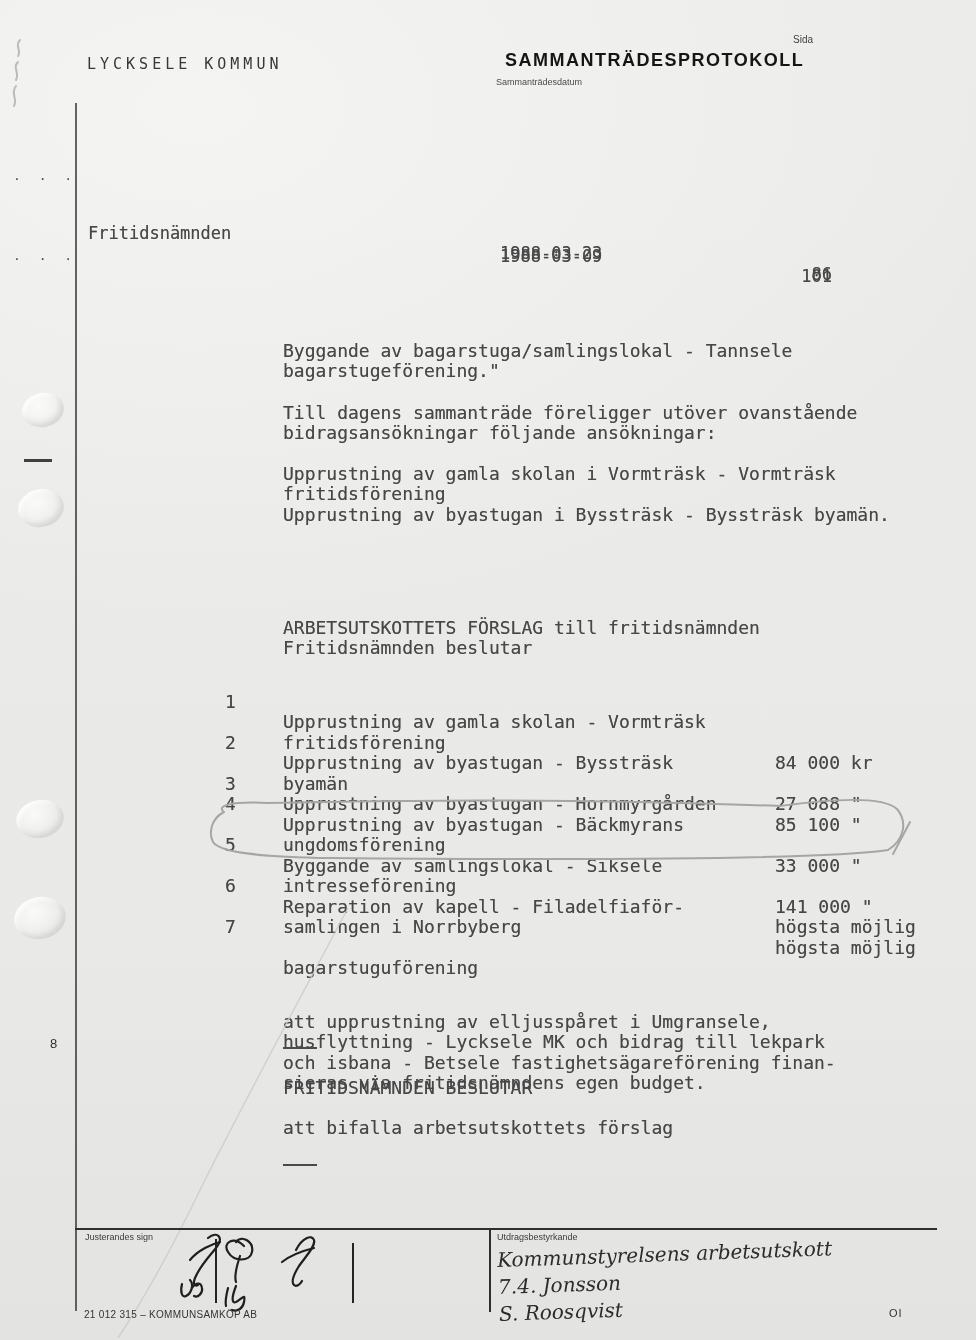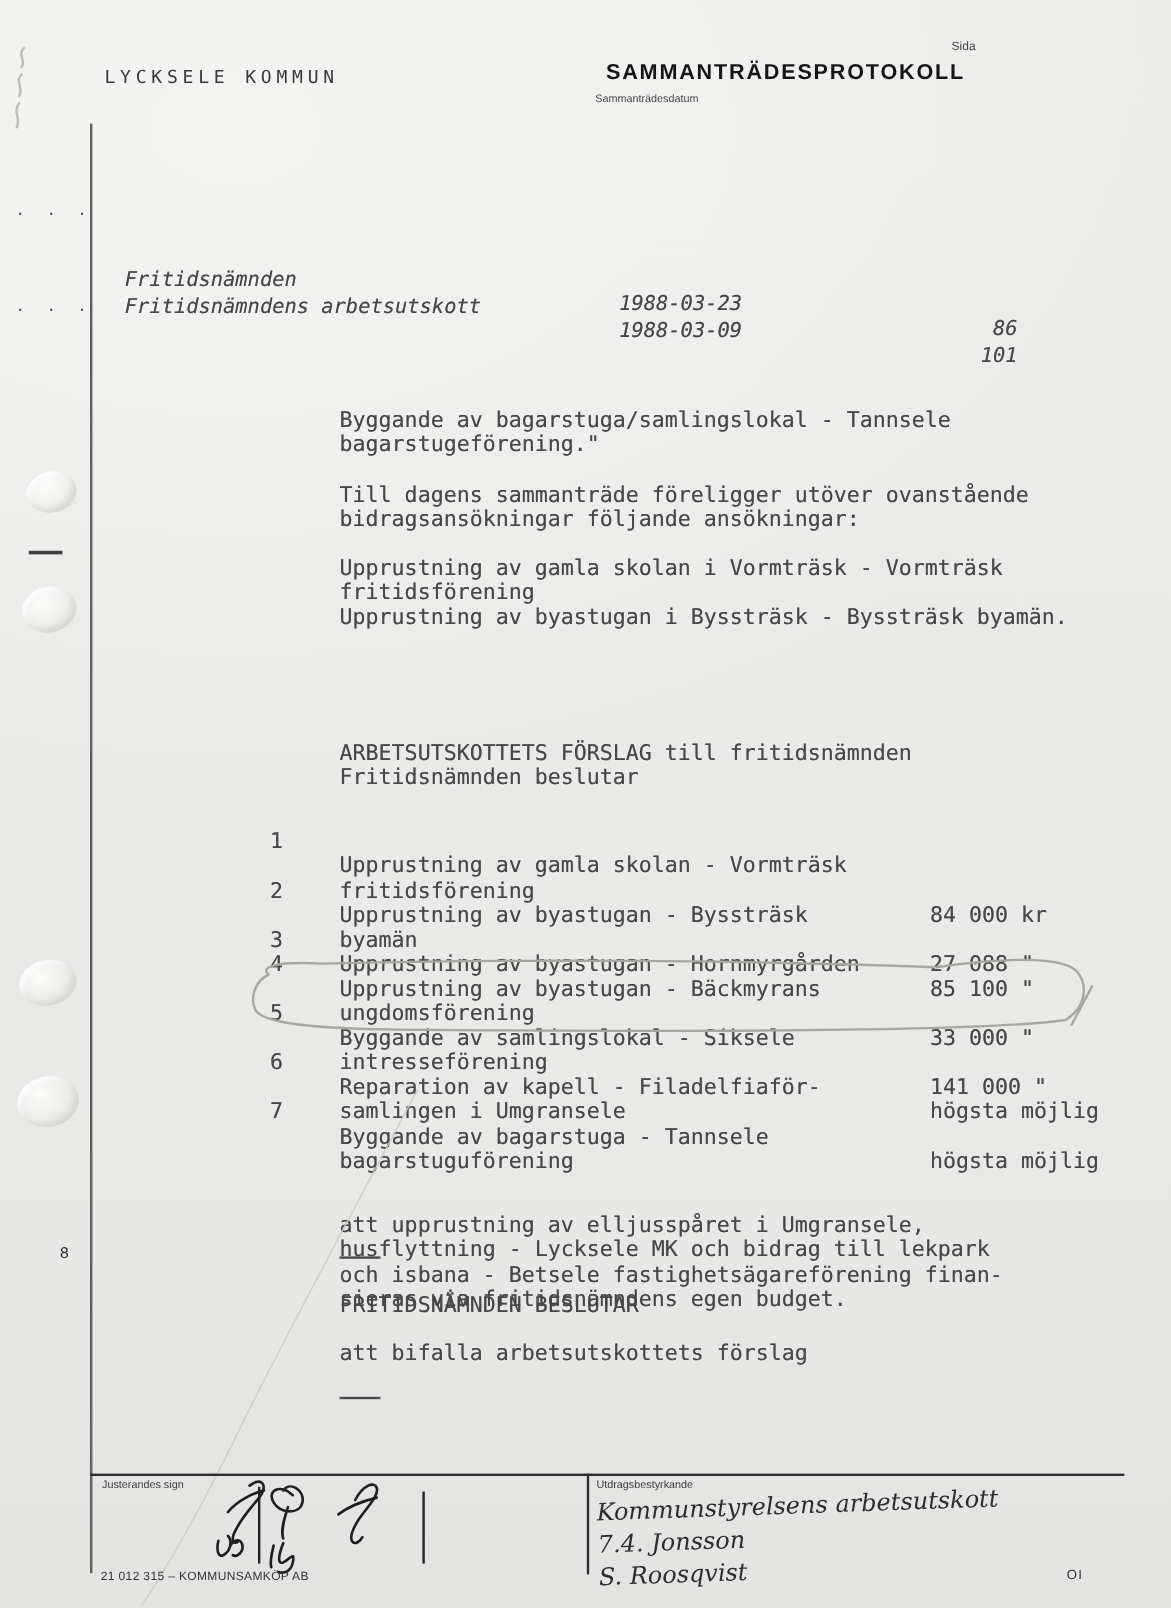--- a/index.html
+++ b/index.html
@@ -19,21 +19,21 @@
   }
   .abs { position:absolute; }
   .lbl { font-family:"Liberation Sans", sans-serif; color:#3c3c3c; }
   .org { left:87px; top:55px; font-size:15px; letter-spacing:4px; color:#383838;
          font-family:"DejaVu Sans Mono", monospace; }
   .doc-title { left:505px; top:50px; font-size:18px; font-weight:bold; letter-spacing:1.5px; color:#151515; }
   .doc-sub { left:496px; top:77px; font-size:9px; color:#4a4a4a; }
   .sida { left:793px; top:34px; font-size:10px; color:#424242; }
   .vline { left:75px; top:103px; width:1.5px; height:1208px; background:#3f3f3f; opacity:.8; }
 
-  .meeting-rows { left:16px; top:202px; width:885px;font-style:italic; }
+  .meeting-rows { left:0; top:202px; width:885px; }
   .m-row { position:relative; height:23px; }
   .m-body { position:absolute; left:88px; font-size:17px; }
   .m-date { position:absolute; left:500px; font-size:17px; }
   .m-page { position:absolute; left:780px; width:52px; text-align:right; font-size:17px; }
 
   .para { left:283px; }
   .plist { left:225px; top:671px; width:710px; }
   .p-row { position:relative; height:20.5px; }
   .p-num  { position:absolute; left:0; }
   .p-text { position:absolute; left:58px; }
@@ -92,21 +92,20 @@
   <div class="abs vline"></div>
 
   <div class="abs meeting-rows">
 
   <div class="m-row tw">
       <span class="m-body">Fritidsnämnden</span>
       <span class="m-date">1988-03-23</span>
       <span class="m-page">86</span>
     </div>
       <div class="m-row tw">
-      <span class="m-body">Fritidsnämndens arbetsutskott</span>
       <span class="m-date">1988-03-09</span>
       <span class="m-page">101</span>
     </div>
     </div>
 
   <div class="abs para tw" style="top:279px">
     
   <div>Byggande av bagarstuga/samlingslokal - Tannsele</div><div>bagarstugeförening."</div></div>
   <div class="abs para tw" style="top:341px">
     
@@ -165,26 +164,25 @@
       <span class="p-text">intresseförening</span>
       <span class="p-amt">141 000 "</span>
     </div>
       <div class="p-row tw">
       <span class="p-num">6</span>
       <span class="p-text">Reparation av kapell - Filadelfiaför-</span>
       <span class="p-amt">högsta möjlig</span>
     </div>
       <div class="p-row tw">
       <span class="p-num"></span>
-      <span class="p-text">samlingen i Umgransele</span>
+      <span class="p-text">samlingen i Norrbyberg</span>
       <span class="p-amt"></span>
     </div>
       <div class="p-row tw">
       <span class="p-num">7</span>
-      <span class="p-text">Byggande av bagarstuga - Tannsele</span>
       <span class="p-amt">högsta möjlig</span>
     </div>
       <div class="p-row tw">
       <span class="p-num"></span>
       <span class="p-text">bagarstuguförening</span>
       <span class="p-amt"></span>
     </div>
     </div>
 
   <div class="abs para tw" style="top:950px">

